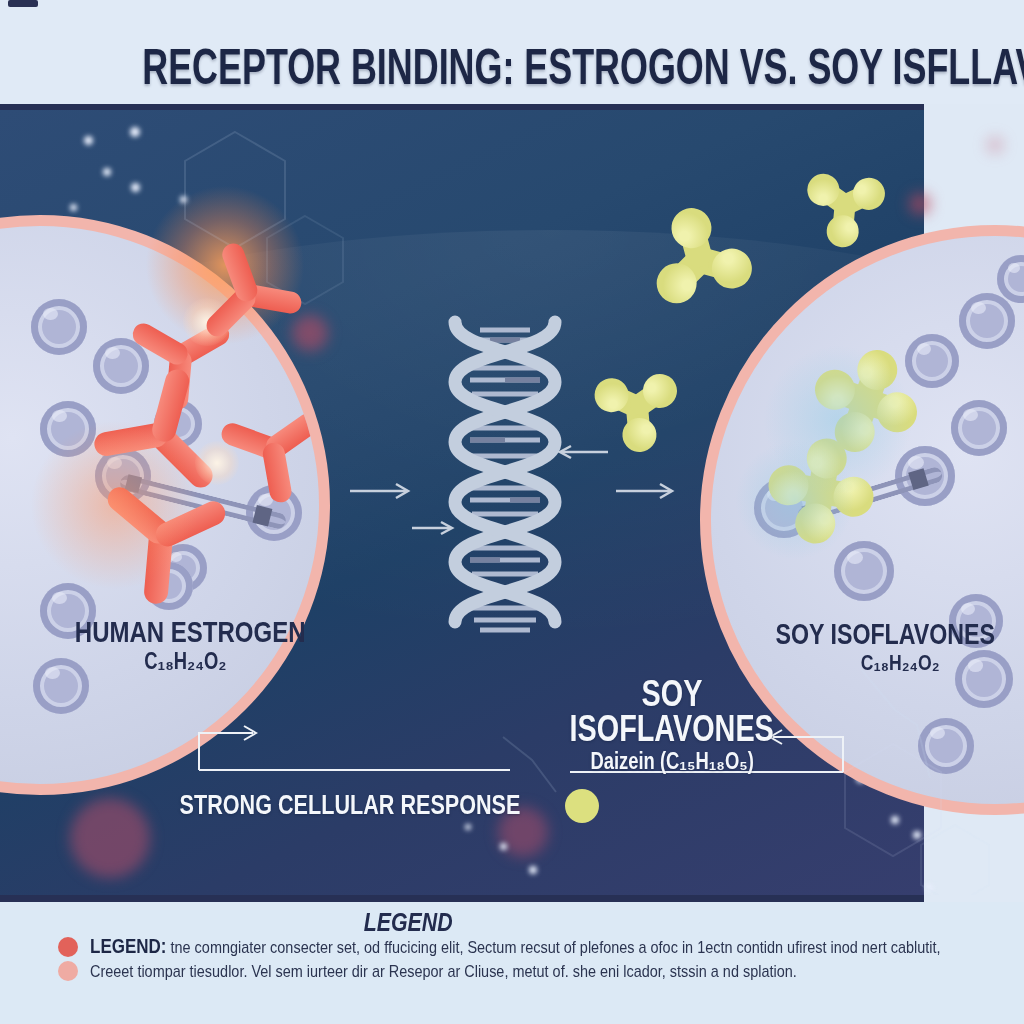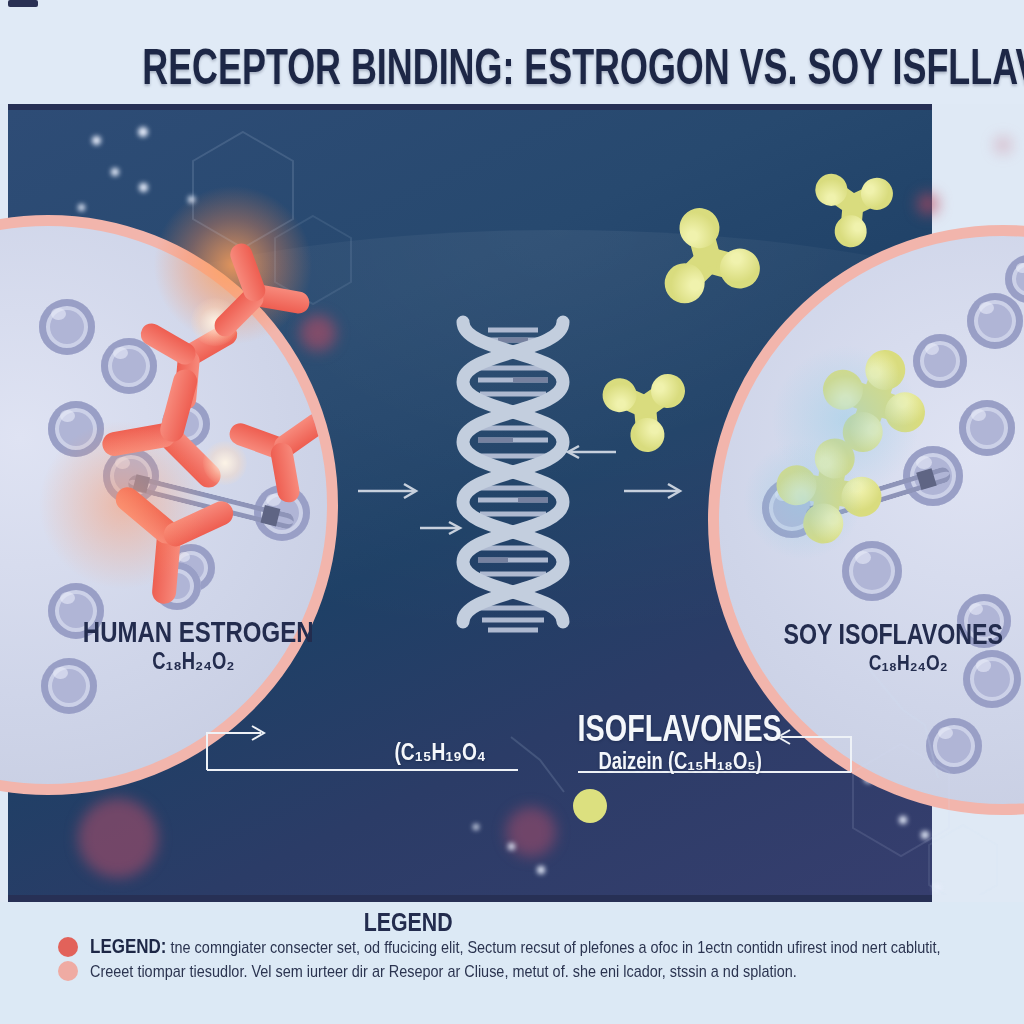--- a/index.html
+++ b/index.html
@@ -8,21 +8,21 @@
 
   
   .titlebar{position:absolute;left:0;top:0;width:1024px;height:104px;background:#e0eaf6;}
   .corner{position:absolute;left:8px;top:0;width:30px;height:7px;background:#2a3154;border-radius:2px;}
   .title-wrap{position:absolute;left:0;top:40px;width:1024px;text-align:center;}
   .title-wrap span{display:inline-block;font-size:46px;font-weight:700;color:#1d2746;
       letter-spacing:0px;transform:scale(0.78,1.08);white-space:nowrap;
       text-shadow:0 2px 3px rgba(30,40,70,.28);}
 
   
-  .main{position:absolute;left:8px;top:104px;width:924px;height:798px;box-sizing:border-box;
+  .main{position:absolute;left:0;top:104px;width:924px;height:798px;box-sizing:border-box;
         border-top:6px solid #273055;border-bottom:7px solid #273055;
         background:linear-gradient(155deg,#2e4c76 0%,#27496f 30%,#1e4066 52%,#2b3c67 72%,#363e6e 100%);}
   .band{position:absolute;left:-100px;top:120px;width:1300px;height:420px;border-radius:50%;
         background:radial-gradient(ellipse at 50% 0%,rgba(255,255,255,.06),rgba(255,255,255,0) 70%);}
 
   
   .cell{position:absolute;border:11px solid #f2b5ac;border-radius:50%;box-sizing:border-box;
         background:radial-gradient(circle at 45% 38%,#dfe3f3 0%,#cfd5e9 55%,#c4cadf 100%);
         overflow:hidden;}
   .cell-l{left:-250px;top:105px;width:580px;height:580px;}
@@ -68,21 +68,21 @@
 
   
   .lab{position:absolute;text-align:center;}
   .lab span{display:inline-block;font-weight:700;transform:scaleX(0.8);white-space:nowrap;}
   .dark span{color:#232c4e;}
   .light span{color:#f4f7fb;text-shadow:0 1px 3px rgba(10,20,50,.35);}
   .dotmark{position:absolute;border-radius:50%;background:#dce07f;}
 
   
   .legendbar{position:absolute;left:0;top:902px;width:1024px;height:122px;background:#dce9f5;}
-  .lg-head{position:absolute;left:0;top:5px;width:817px;text-align:center;}
+  .lg-head{position:absolute;left:0;top:5px;width:817px;text-align:center;font-style:italic;}
   .lg-head span{display:inline-block;font-size:26px;font-weight:700;color:#232c4e;transform:scaleX(0.82);}
   .lg-item{position:absolute;left:90px;width:1000px;transform:scaleX(0.85);transform-origin:left center;
            font-size:17px;color:#2b3450;white-space:nowrap;}
   .lg-item b{font-size:20px;color:#1d2746;}
   .lg-bullet{position:absolute;width:20px;height:20px;border-radius:50%;}
   .b-red{background:#e2625a;} .b-pink{background:#efaba3;}
 </style>
 </head>
 <body>
 
@@ -292,31 +292,34 @@
     <div class="lab dark" style="left:35px;top:538px;width:300px;">
       <span style="font-size:23px;">C₁₈H₂₄O₂</span>
     </div>
     <div class="lab dark" style="left:735px;top:508px;width:300px;">
       <span style="font-size:29px;">SOY ISOFLAVONES</span>
     </div>
     <div class="lab dark" style="left:750px;top:540px;width:300px;">
       <span style="font-size:22px;">C₁₈H₂₄O₂</span>
     </div>
 
-    <div class="lab light" style="left:282px;top:628px;width:300px;">
-      <span style="font-size:24px;">(C₁₅H₁₉O₄</span>
-    </div>
-
+
+    <div class="lab light" style="left:522px;top:563px;width:300px;">
+      <span style="font-size:36px;">SOY</span>
+    </div>
     <div class="lab light" style="left:522px;top:598px;width:300px;">
       <span style="font-size:36px;">ISOFLAVONES</span>
     </div>
     <div class="lab light" style="left:522px;top:638px;width:300px;">
       <span style="font-size:23px;">Daizein (C₁₅H₁₈O₅)</span>
     </div>
 
+    <div class="lab light" style="left:137px;top:680px;width:350px;">
+      <span style="font-size:27px;">STRONG CELLULAR RESPONSE</span>
+    </div>
     <div class="dotmark" style="left:565px;top:679px;width:34px;height:34px;"></div>
   </div>
 
   <div class="legendbar">
     <div class="lg-head">
       <span>LEGEND</span>
     </div>
     <div class="lg-bullet b-red" style="left:58px;top:35px;"></div>
     <div class="lg-item" style="top:33px;">
       <b>LEGEND:</b><span> tne comngiater consecter set, od ffucicing elit, Sectum recsut of plefones a ofoc in 1ectn contidn ufirest inod nert cablutit,</span>

